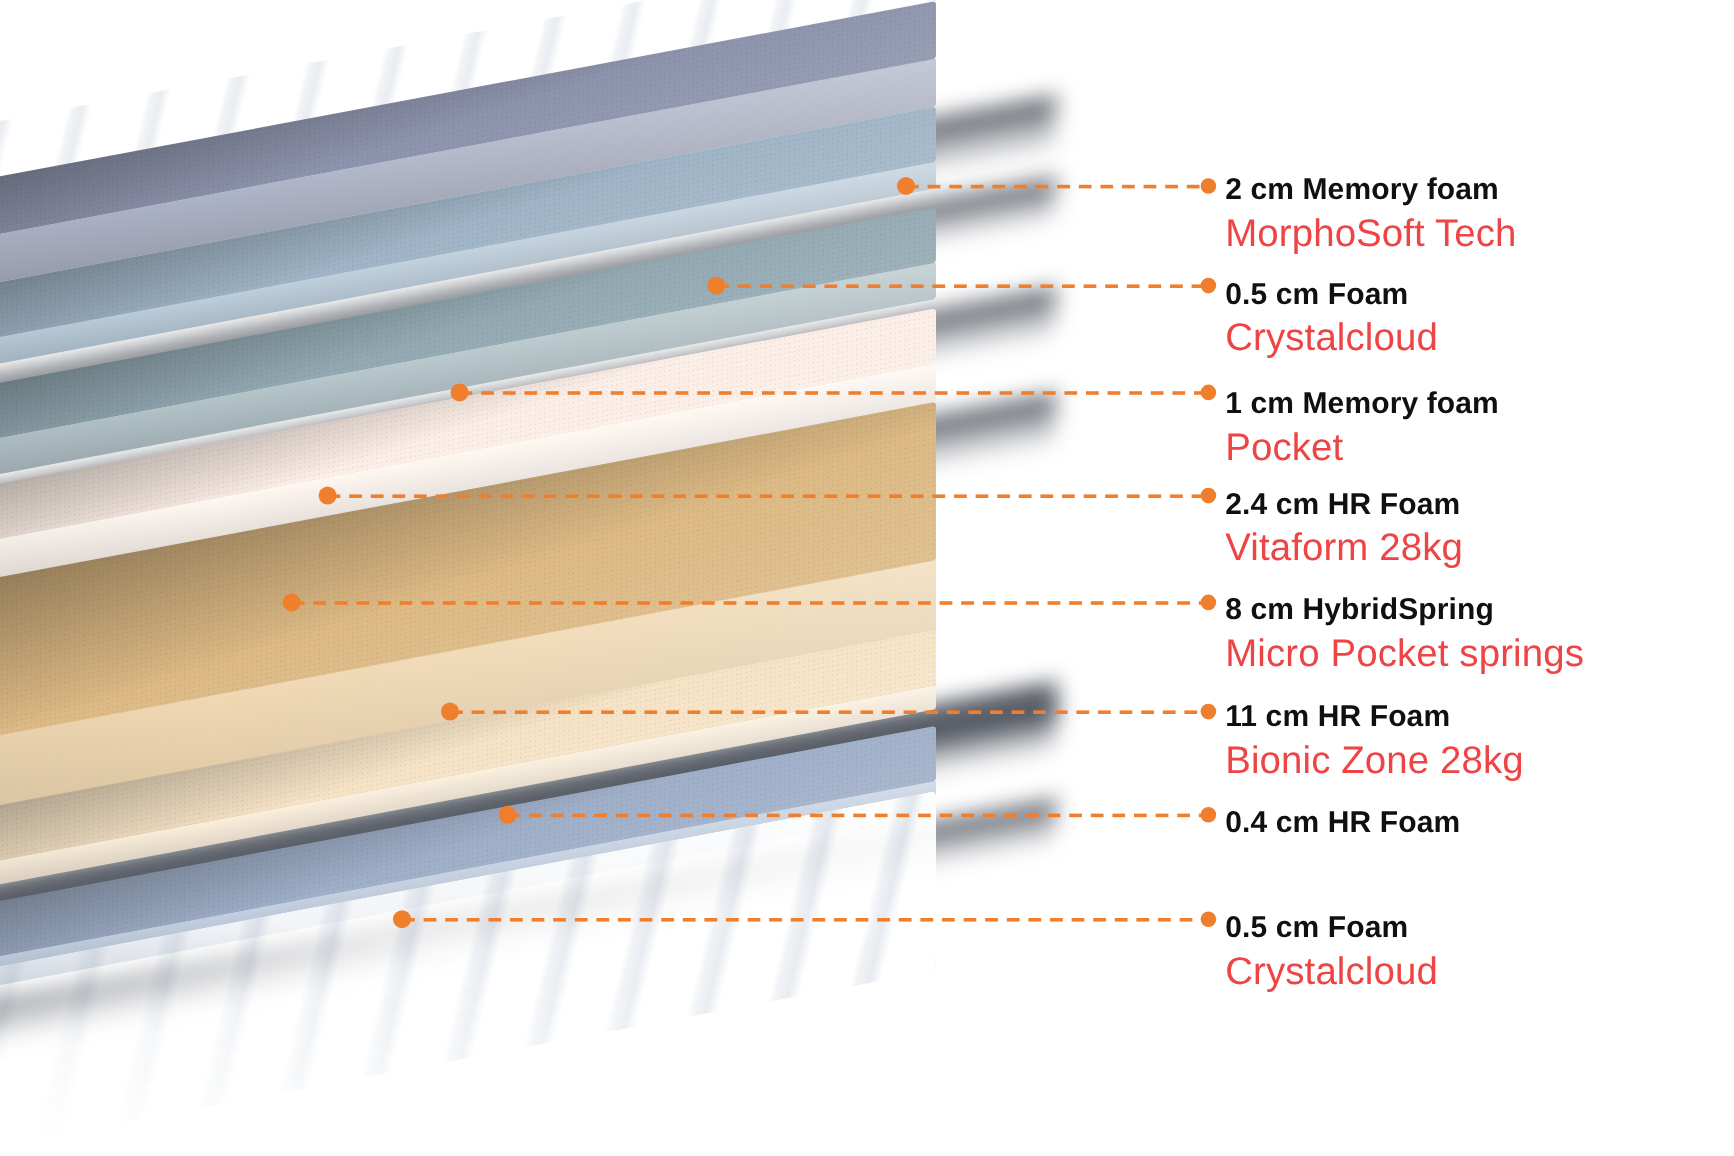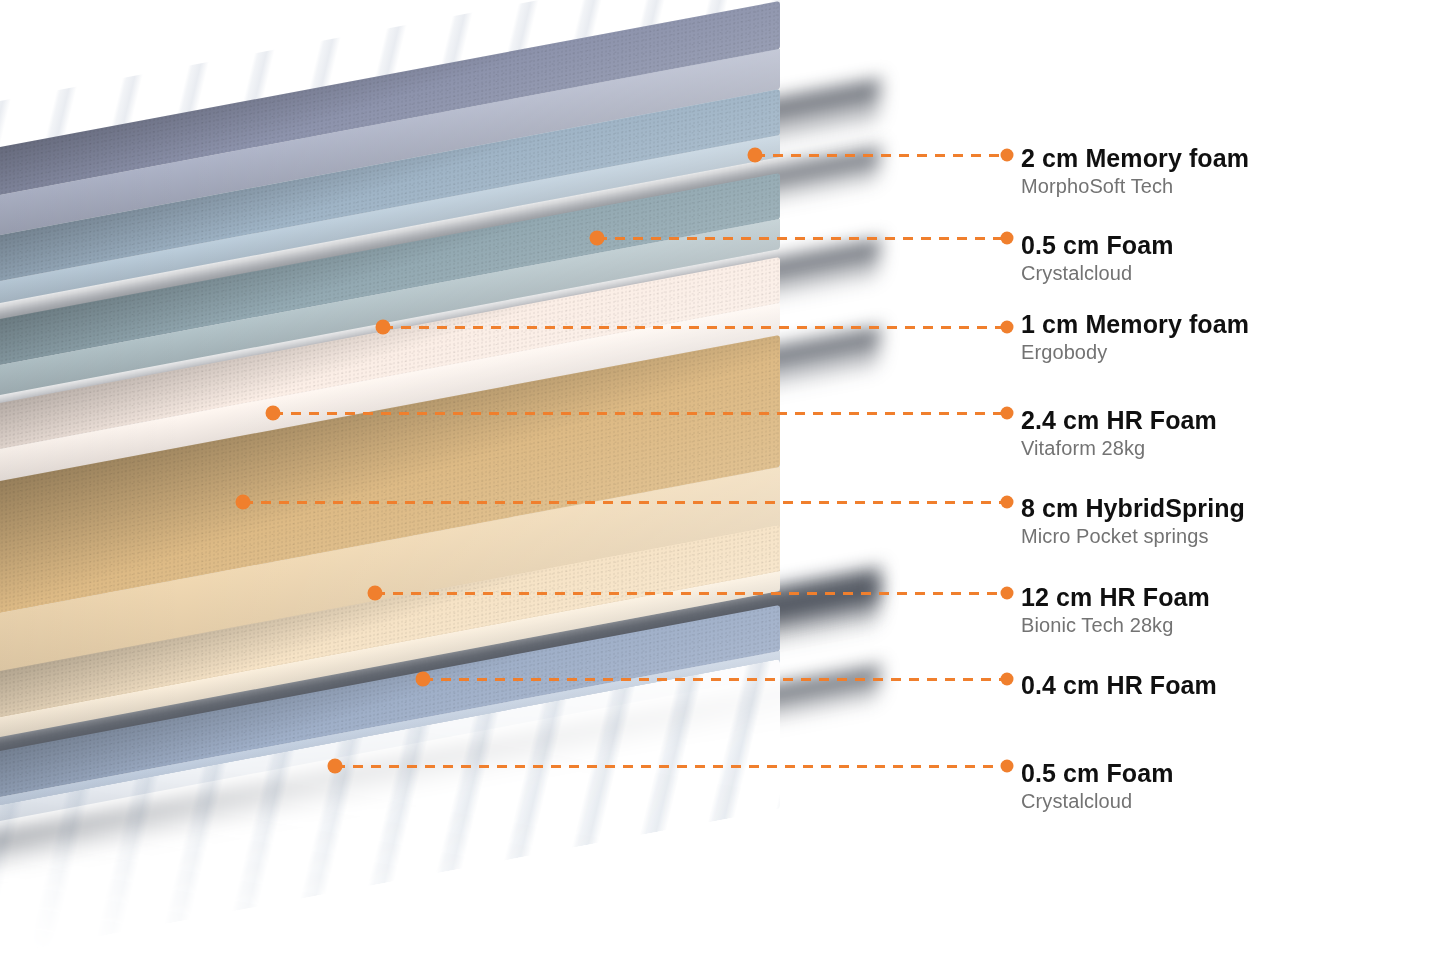--- a/index.html
+++ b/index.html
@@ -177,21 +177,21 @@
     white-space:nowrap;
     line-height:1.28;
   }
   .label .t1{
     display:block;
     font-size:25px; font-weight:bold; color:#101010;
     letter-spacing:.1px;
   }
   .label .t2{
     display:block;
-    font-size:20px; font-weight:normal; color:#737373;
+    font-size:32px; font-weight:normal; color:#ef4444;
     letter-spacing:.1px;
   }
 </style>
 </head>
 <body>
 
 <div id="stage">
 
   <div id="mattress">
 
@@ -279,44 +279,44 @@
       <div class="lead" style="--ac: #F07F2D; left: 597px; top: 237px; width: 410px;"></div>
       <div class="dot" style="--ac: #F07F2D; left: 597px; top: 238px;"></div>
       <div class="dot small" style="--ac: #F07F2D; left: 1007px; top: 238px;"></div>
       <div class="label" style="left: 1021px; top: 229px;">
         <span class="t1">0.5 cm Foam</span>
         <span class="t2">Crystalcloud</span>
       </div>
       <div class="lead" style="--ac: #F07F2D; left: 383px; top: 326px; width: 624px;"></div>
       <div class="dot" style="--ac: #F07F2D; left: 383px; top: 327px;"></div>
       <div class="dot small" style="--ac: #F07F2D; left: 1007px; top: 327px;"></div>
-      <div class="label" style="left: 1021px; top: 308px;">
+      <div class="label" style="left: 1021px; top: 320px;">
         <span class="t1">1 cm Memory foam</span>
-        <span class="t2">Ergobody</span>
+        <span class="t2">Pocket</span>
       </div>
       <div class="lead" style="--ac: #F07F2D; left: 273px; top: 412px; width: 734px;"></div>
       <div class="dot" style="--ac: #F07F2D; left: 273px; top: 413px;"></div>
       <div class="dot small" style="--ac: #F07F2D; left: 1007px; top: 413px;"></div>
       <div class="label" style="left: 1021px; top: 404px;">
         <span class="t1">2.4 cm HR Foam</span>
         <span class="t2">Vitaform 28kg</span>
       </div>
       <div class="lead" style="--ac: #F07F2D; left: 243px; top: 501px; width: 764px;"></div>
       <div class="dot" style="--ac: #F07F2D; left: 243px; top: 502px;"></div>
       <div class="dot small" style="--ac: #F07F2D; left: 1007px; top: 502px;"></div>
       <div class="label" style="left: 1021px; top: 492px;">
         <span class="t1">8 cm HybridSpring</span>
         <span class="t2">Micro Pocket springs</span>
       </div>
       <div class="lead" style="--ac: #F07F2D; left: 375px; top: 592px; width: 632px;"></div>
       <div class="dot" style="--ac: #F07F2D; left: 375px; top: 593px;"></div>
       <div class="dot small" style="--ac: #F07F2D; left: 1007px; top: 593px;"></div>
       <div class="label" style="left: 1021px; top: 581px;">
-        <span class="t1">12 cm HR Foam</span>
-        <span class="t2">Bionic Tech 28kg</span>
+        <span class="t1">11 cm HR Foam</span>
+        <span class="t2">Bionic Zone 28kg</span>
       </div>
       <div class="lead" style="--ac: #F07F2D; left: 423px; top: 678px; width: 584px;"></div>
       <div class="dot" style="--ac: #F07F2D; left: 423px; top: 679px;"></div>
       <div class="dot small" style="--ac: #F07F2D; left: 1007px; top: 679px;"></div>
       <div class="label" style="left: 1021px; top: 669px;">
         <span class="t1">0.4 cm HR Foam</span>
       </div>
       <div class="lead" style="--ac: #F07F2D; left: 335px; top: 765px; width: 672px;"></div>
       <div class="dot" style="--ac: #F07F2D; left: 335px; top: 766px;"></div>
       <div class="dot small" style="--ac: #F07F2D; left: 1007px; top: 766px;"></div>

